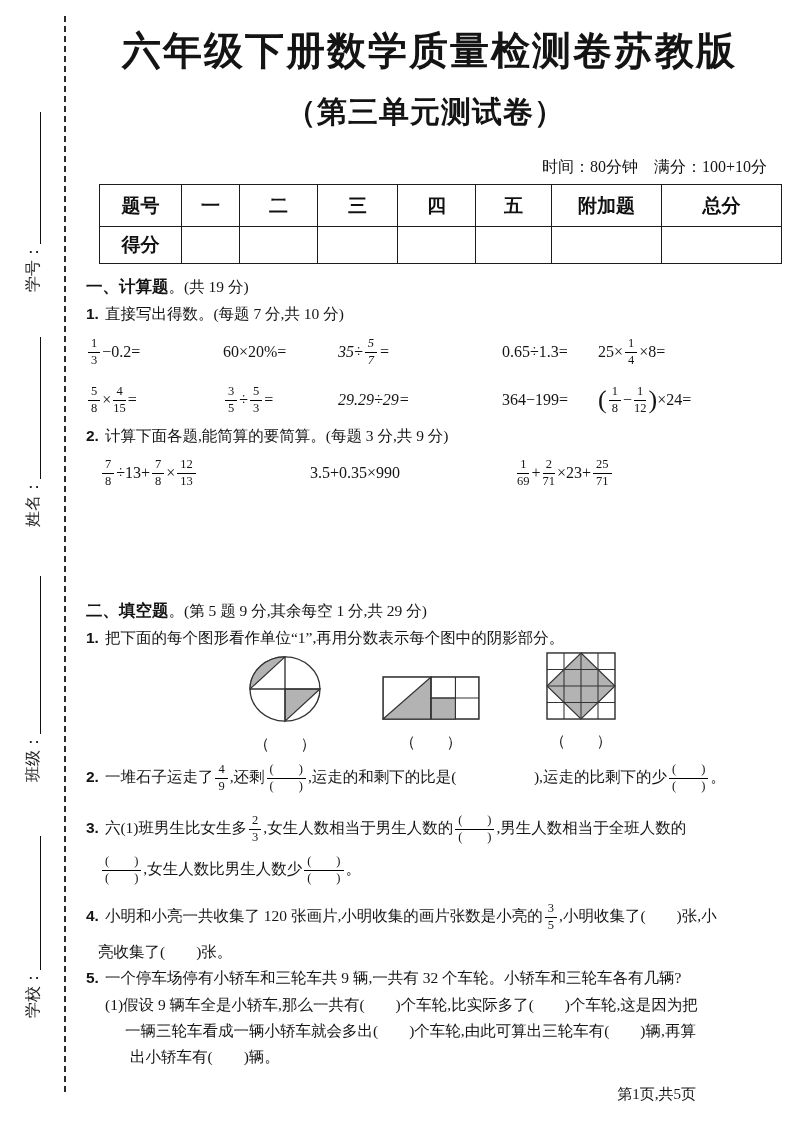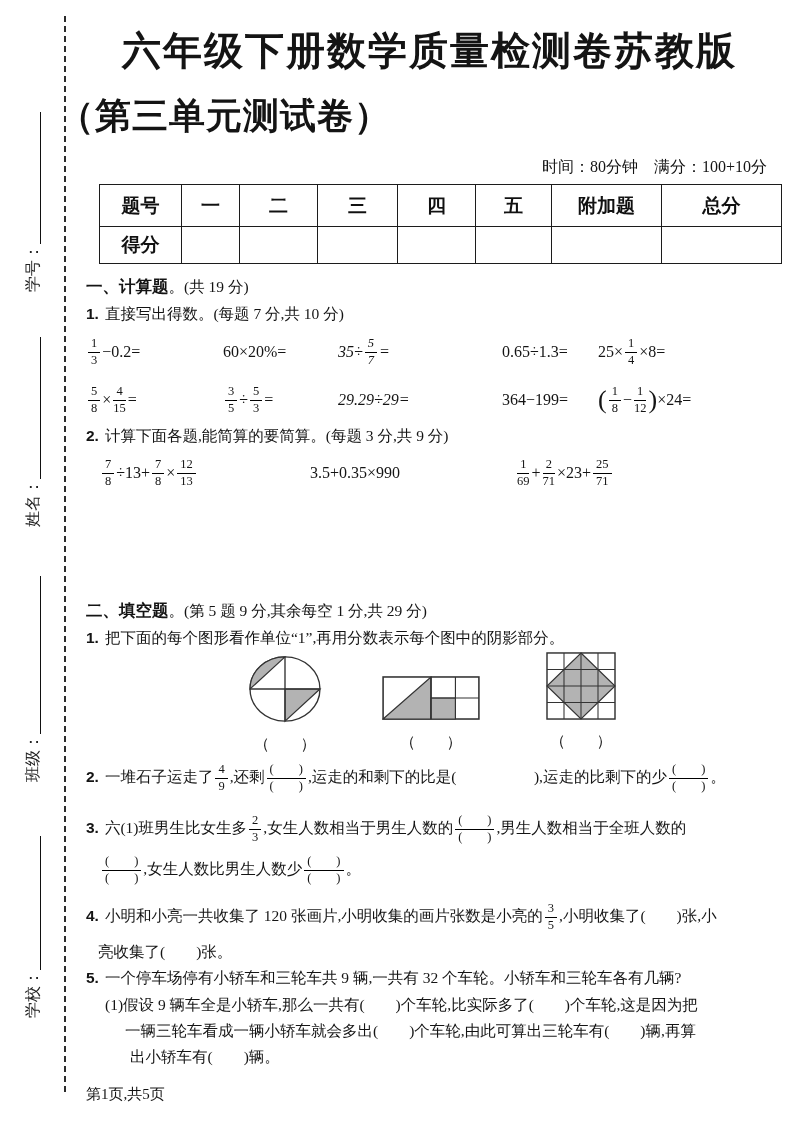--- a/index.html
+++ b/index.html
@@ -20,22 +20,22 @@
   #sf4{left:20px;top:1018px;width:202px;}
   #sf1 .side-line{width:132px;}
   #sf2 .side-line{width:142px;}
   #sf3 .side-line{width:158px;}
   #sf4 .side-line{width:134px;}
   #fold-line{position:absolute;left:64px;top:16px;height:1076px;width:0;border-left:2.5px dashed #2b2b2b;}
 
   
   #title{position:absolute;left:66px;right:0;top:24px;text-align:center;
     font-size:39px;font-weight:bold;font-family:"Liberation Sans",sans-serif;letter-spacing:2px;}
-  #subtitle{position:absolute;left:58px;right:0;top:92px;
-    font-size:36px;font-weight:bold;font-family:"Liberation Sans",sans-serif;letter-spacing:1px;}
+  #subtitle{position:absolute;left:58px;right:0;top:92px;text-align:center;
+    font-size:30px;font-weight:bold;font-family:"Liberation Sans",sans-serif;letter-spacing:1px;}
   #info{position:absolute;top:157px;right:26px;font-size:16px;}
 
   
   #score-table{position:absolute;left:99px;top:184px;border-collapse:collapse;table-layout:fixed;}
   #score-table th,#score-table td{
     border:1.7px solid #1c1c1c;text-align:center;padding:0;
     font-family:"Liberation Sans",sans-serif;font-size:19px;font-weight:bold;color:#111;
   }
   #score-table tr.hdr{height:42px;}
   #score-table tr.score{height:37px;}
@@ -65,21 +65,21 @@
   .figblock{position:absolute;text-align:center;}
   #figb1{left:160px;top:3px;width:78px;}
   #figb2{left:294px;top:24px;width:102px;}
   #figb3{left:456px;top:0;width:78px;}
   .figcap{font-size:15.5px;}
   #figb1 .figcap{margin-top:11px;}
   #figb2 .figcap{margin-top:12px;}
   #figb3 .figcap{margin-top:11px;}
   svg{display:block;margin:0 auto;}
 
-  #footer{position:absolute;left:86px;width:610px;top:1085px;text-align:left;font-size:15px;}
+  #footer{position:absolute;left:86px;width:610px;top:1085px;text-align:right;font-size:15px;}
 </style>
 </head>
 <body>
 
 <div id="fold-line"></div>
 
 <div class="side-unit" id="sf1">
   <span>学号：</span>
     <span class="side-line"></span>
 </div>

